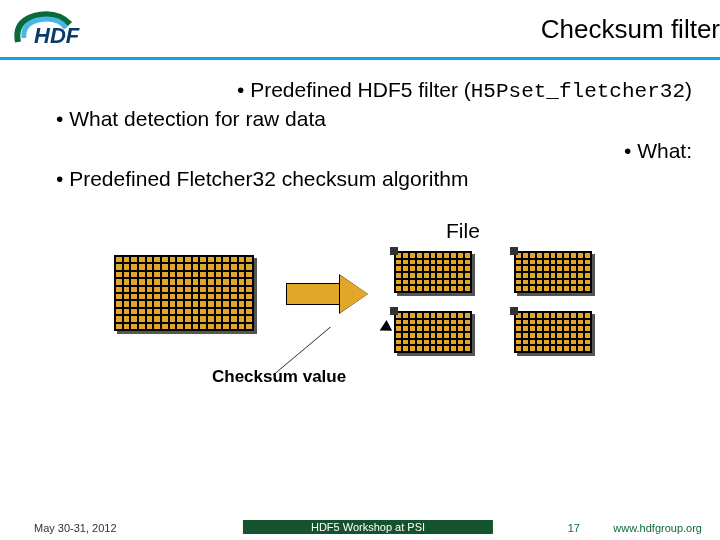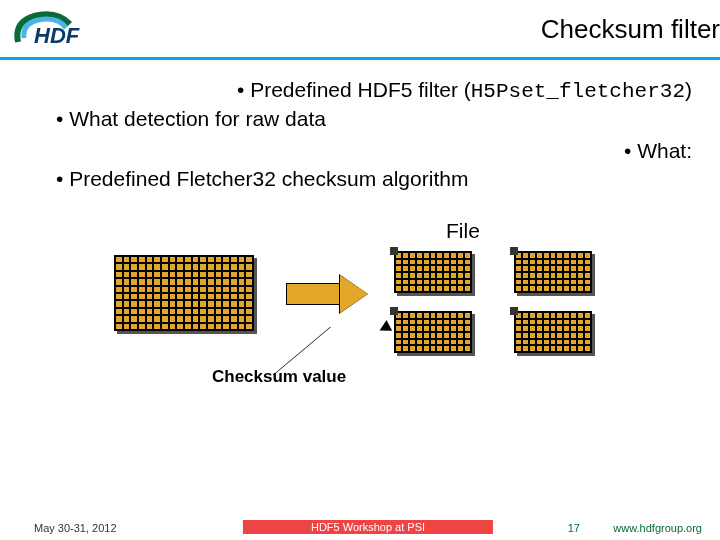--- a/index.html
+++ b/index.html
@@ -172,21 +172,21 @@
     display: flex;
     align-items: flex-end;
     font-size: 11px;
     color: #333;
     padding: 0 18px 6px 18px;
   }
   .f-center {
     position: absolute;
     left: 50%;
     transform: translateX(-50%);
-    background: #ef4444;
+    background: #14532d;
     color: #fff;
     padding: 1px 68px;
     font-size: 11px;
   }
   .f-num {
     position: absolute;
     right: 140px;
     color: #0a6a3a;
     margin-left: 16px;
   }

